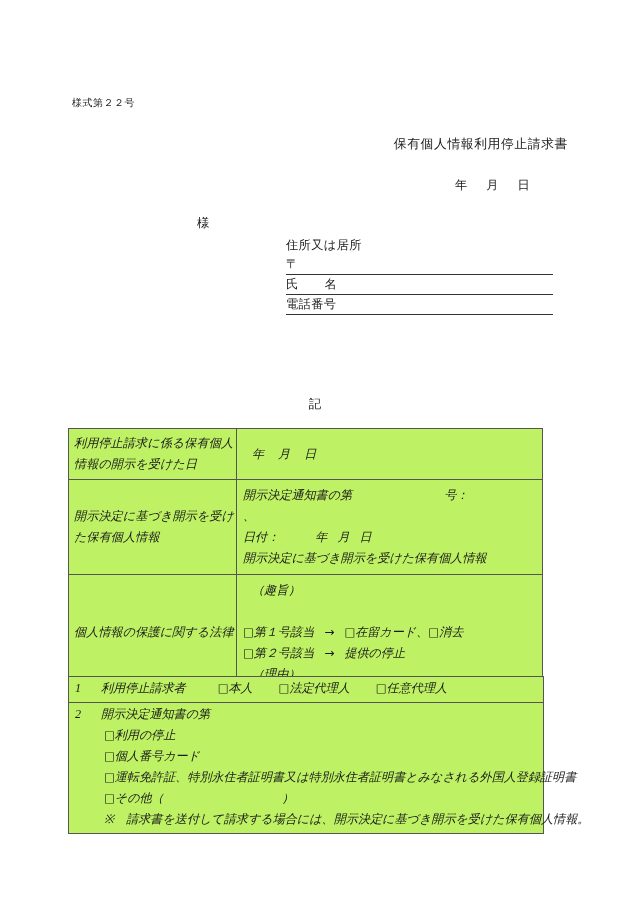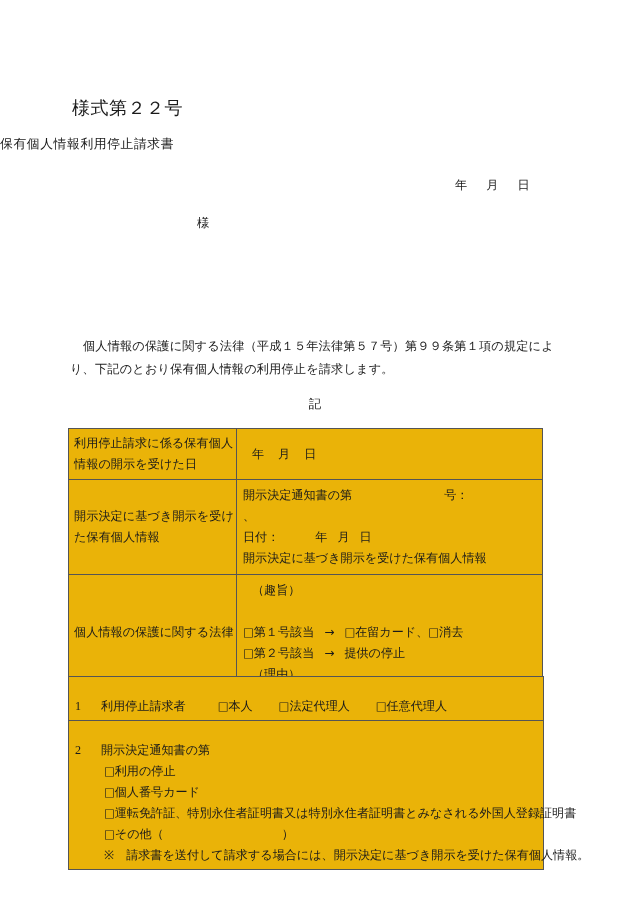--- a/index.html
+++ b/index.html
@@ -21,30 +21,30 @@
     left: 0; top: 0;
     width: 630px;
     height: 903px;
   }
 
   
   .form-no {
     position: absolute;
     left: 72px;
     top: 96px;
-    font-size: 18px;
+    font-size: 10px;
     letter-spacing: 0.5px;
     white-space: nowrap;
   }
   .doc-title {
     position: absolute;
     left: 0;
     top: 136px;
     width: 568px;
-    text-align: left;
+    text-align: right;
     font-size: 12.8px;
     letter-spacing: 0.6px;
   }
   .date-line {
     position: absolute;
     left: 455px;
     top: 177px;
     font-size: 12.2px;
     white-space: nowrap;
   }
@@ -101,21 +101,22 @@
     text-align: center;
     font-size: 12.4px;
   }
 
   
   .tbl {
     position: absolute;
     border-collapse: collapse;
     table-layout: fixed;
     font-size: 12.1px;
-    background: #eab308;
+    background: #bef264;
+    font-style: italic;
   }
   .tbl td {
     border: 1px solid #555;
     vertical-align: middle;
     padding: 0;
     line-height: 21px;
   }
 
   .tbl-main {
     left: 68px;
@@ -143,21 +144,21 @@
 
   .cb { font-family: "DejaVu Sans", sans-serif; font-size: 11.4px; }
   .arrow { font-family: "DejaVu Sans", sans-serif; }
 
   .tbl-sub {
     left: 68px;
     top: 676px;
     width: 476px;
   }
   .tbl-sub td {
-    padding: 19px 4px 3px 6px;
+    padding: 1px 4px 3px 6px;
     vertical-align: top;
   }
   .num { display: inline-block; width: 26px; }
   .sub-line { line-height: 21px; white-space: nowrap; }
   .sub-line.ind { padding-left: 29px; }
   .sub-line.note { padding-left: 29px; }
   .opt-gap1 { display: inline-block; width: 32px; }
   .opt-gap2 { display: inline-block; width: 26px; }
   .paren-gap { display: inline-block; width: 118px; }
   .note-gap { display: inline-block; width: 12px; }
@@ -170,22 +171,27 @@
   <div class="form-no">様式第２２号</div>
 
   <div class="doc-title">保有個人情報利用停止請求書</div>
 
   <div class="date-line">
     <span>年</span><span>月</span><span>日</span>
   </div>
 
   <div class="addressee">様</div>
 
-
-  <div class="legal">個人情報の保護に関する法律（平成１５年法律第５７号）第９９条第１項の規定により、下記のとおり保有個人情報の利用停止を請求します。</div>
+  <div class="applicant">
+    <div class="plain">住所又は居所</div>
+    <div class="ruled">〒</div>
+    <div class="ruled"><span>氏</span><span class="sp-name"></span><span>名</span></div>
+    <div class="ruled">電話番号</div>
+  </div>
+
 
   <div class="ki">記</div>
 
   <table class="tbl tbl-main">
     <tbody>
         <tr class="r1">
       <td class="lab">利用停止請求に係る保有個人情報の開示を受けた日</td>
       <td class="val">
         <div class="indent-date lead"><span>年</span><span>月</span><span>日</span></div>
       </td>

